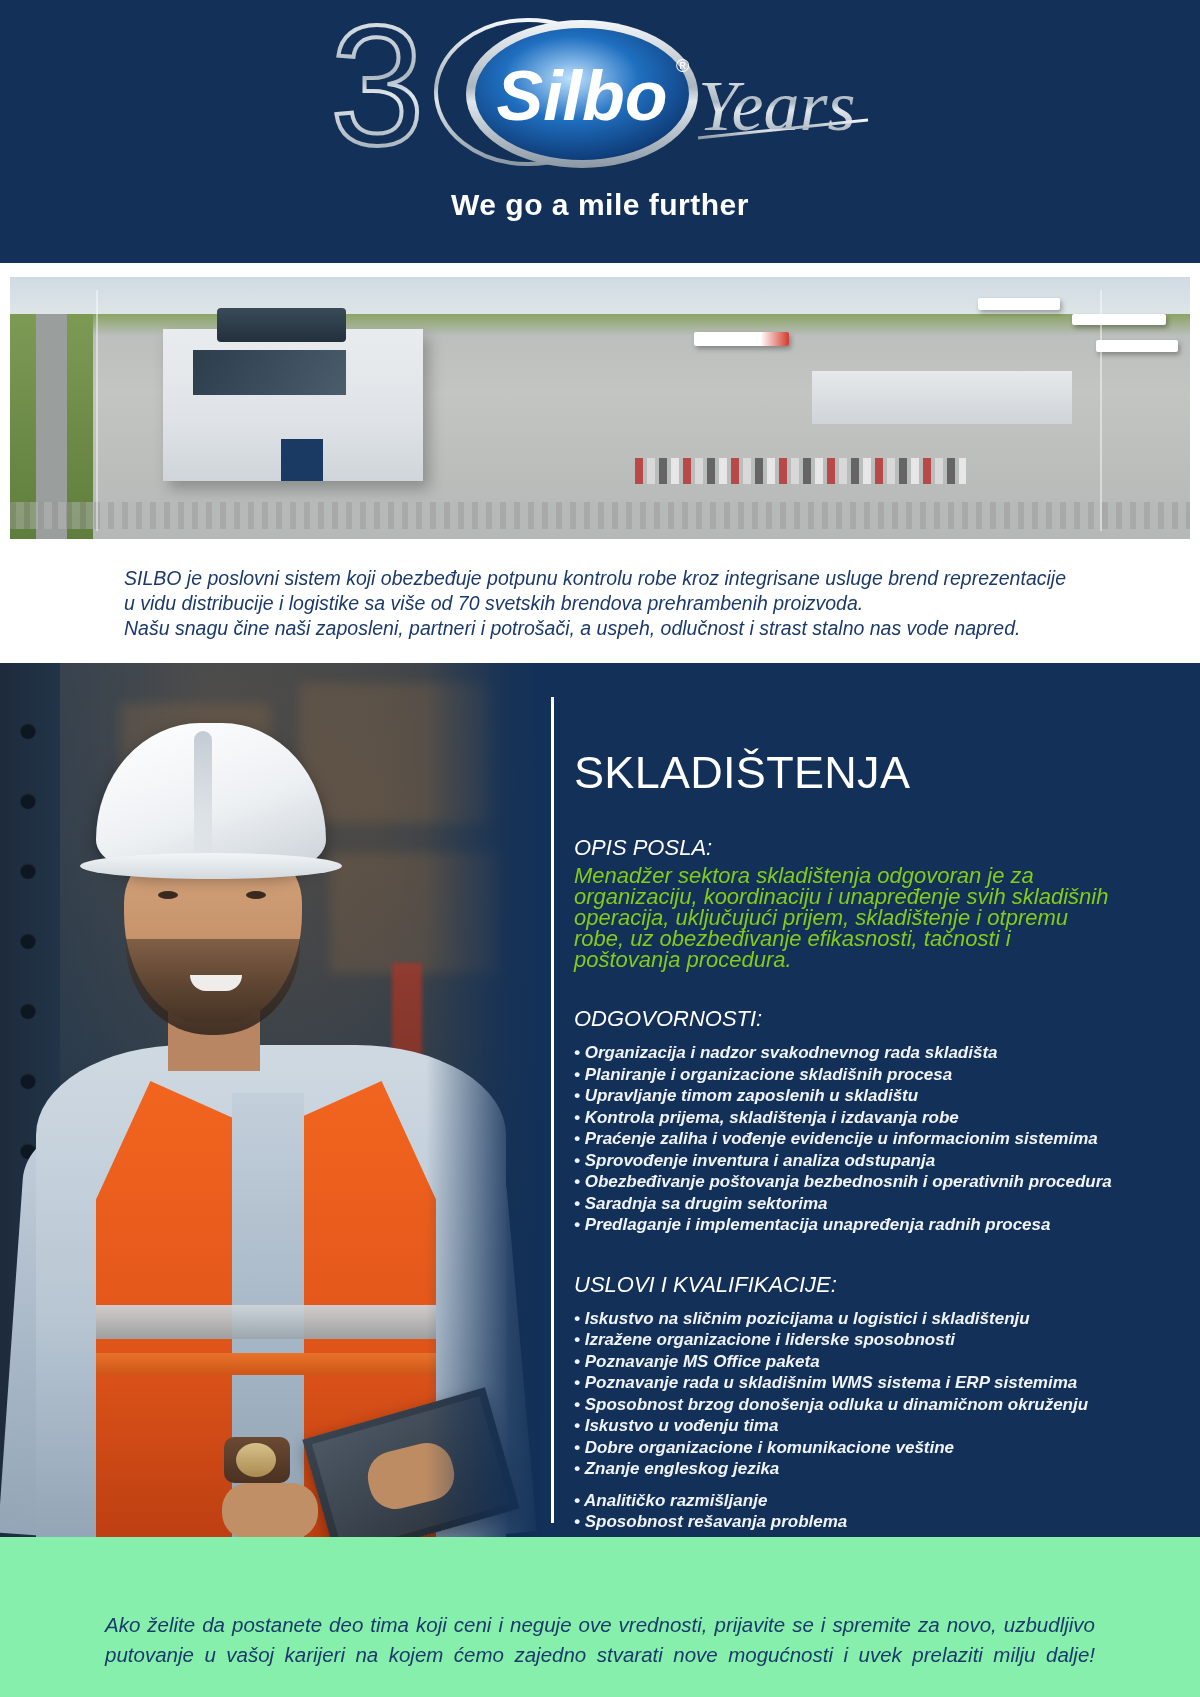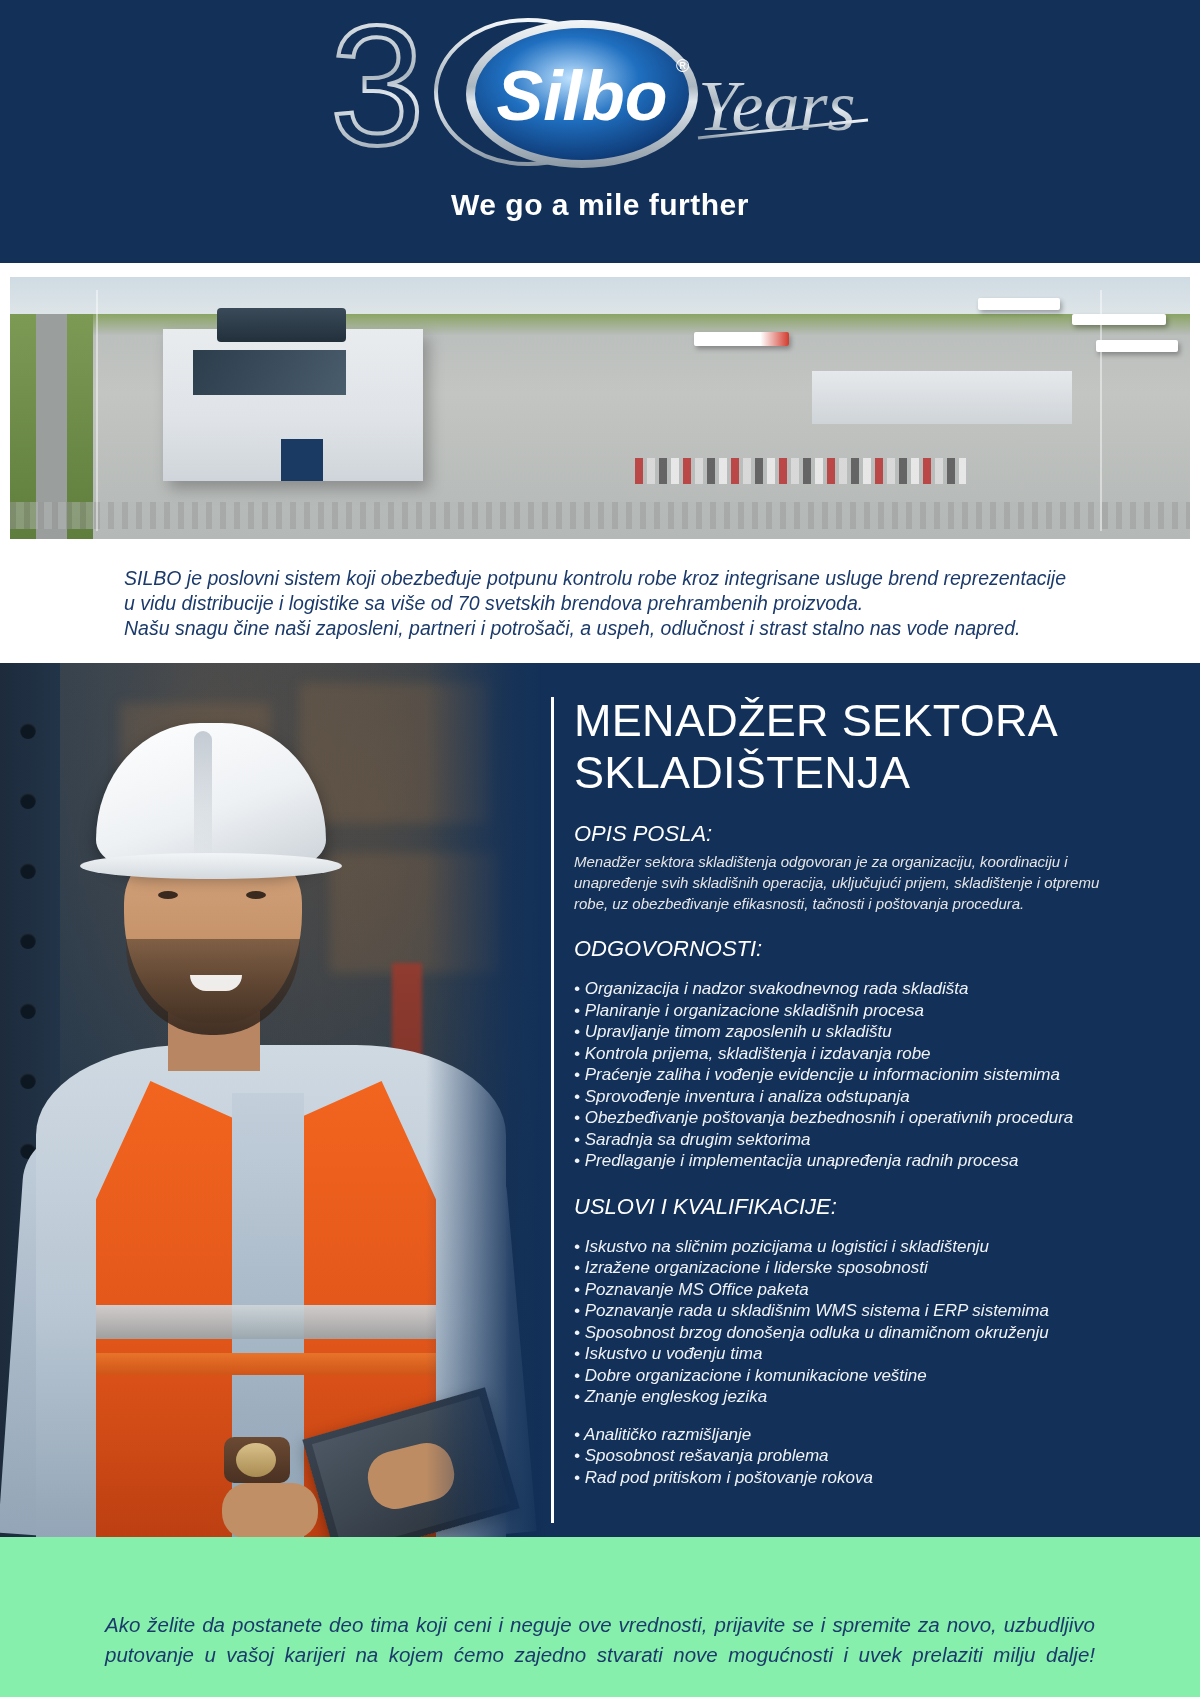--- a/index.html
+++ b/index.html
@@ -256,35 +256,36 @@
     letter-spacing: 0.3px;
     padding-left: 16px;
     margin-top: 6px;
   }
   .sec-head {
     color:#ffffff;
     font-style: italic;
     font-size: 22px;
     font-weight: 400;
     padding-left: 16px;
-    margin-top: 22px;
+    margin-top: 36px;
     margin-bottom: 4px;
   }
   .desc {
-    color:#e5e5e5;
+    color:#84cc16;
     font-style: italic;
-    font-size: 15px;
+    font-size: 22px;
     line-height: 21px;
     padding-left: 16px;
     max-width: 560px;
   }
   .bullets {
     list-style: none;
     padding-left: 16px;
-    margin-top: 16px;
+    margin-top: 10px;
+    font-weight: bold;
   }
   .bullets li {
     color:#f0f3f7;
     font-style: italic;
     font-size: 17px;
     line-height: 21.5px;
     white-space: nowrap;
   }
   .bullets li:before { content:"• "; }
 
@@ -414,21 +415,21 @@
       <div class="w-hand-r"></div>
       <div class="w-watch"></div>
       <div class="w-hand-l"></div>
       <div class="worker-fade"></div>
     </div>
 
     <div class="content">
       <div class="accent-bar"></div>
 
       <h1 class="job-title">
-        <span>MENADŽER SEKTORA</span><br>
+        <br>
         <span>SKLADIŠTENJA</span>
       </h1>
 
       <div class="sec-head">OPIS POSLA:</div>
       <div class="desc">Menadžer sektora skladištenja odgovoran je za organizaciju, koordinaciju i unapređenje svih skladišnih operacija, uključujući prijem, skladištenje i otpremu robe, uz obezbeđivanje efikasnosti, tačnosti i poštovanja procedura.</div>
 
       <div class="sec-head">ODGOVORNOSTI:</div>
       <ul class="bullets">
         <li>Organizacija i nadzor svakodnevnog rada skladišta</li>
         <li>Planiranje i organizacione skladišnih procesa</li>

